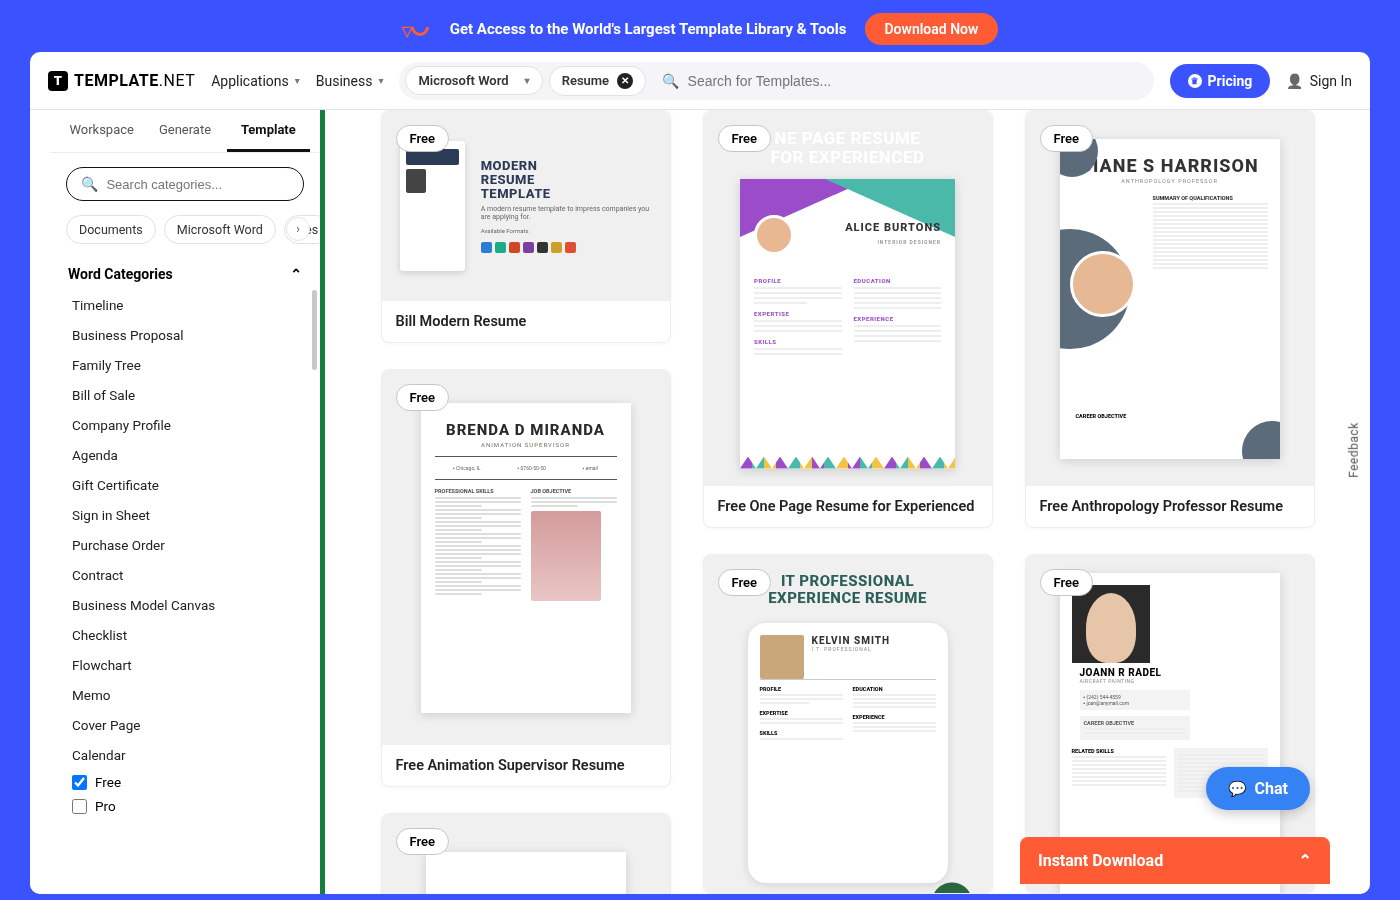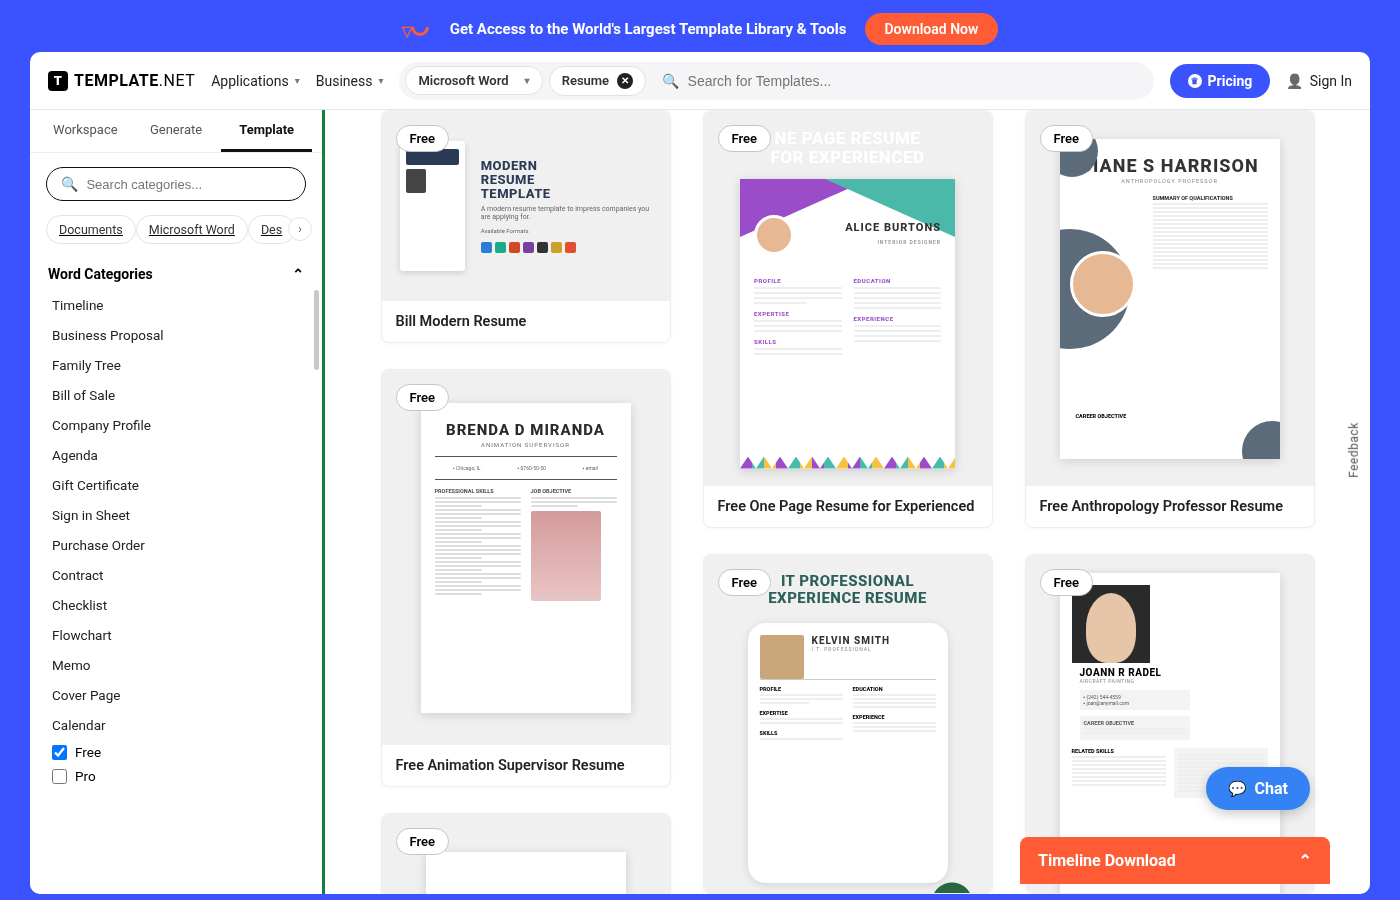--- a/index.html
+++ b/index.html
@@ -26,28 +26,28 @@
 .search-input { flex: 1; display: flex; align-items: center; gap: 8px; padding: 6px 10px; }
 .search-input input { border: none; background: transparent; outline: none; font-size: 14px; width: 100%; color: #555; }
 .search-ico { color: #999; font-size: 14px; }
 .pricing-btn { background: #3b52ff; color: #fff; border-radius: 999px; padding: 9px 18px; font-weight: 700; font-size: 14px; display: flex; align-items: center; gap: 6px; cursor: pointer; }
 .crown { width: 14px; height: 14px; background: #fff; border-radius: 50%; display: flex; align-items: center; justify-content: center; color: #3b52ff; font-size: 9px; font-weight: 900; }
 .sign-in { display: flex; align-items: center; gap: 6px; font-size: 14px; color: #222; cursor: pointer; }
 .user-ico::before { content: "👤"; font-size: 14px; filter: grayscale(1); }
 
 .content { display: flex; flex: 1; overflow: hidden; }
 
-.sidebar { width: 295px; border-right: 3px solid #15803d; overflow-y: auto; background: #fff; }
+.sidebar { width: 295px; border-right: 5px solid #15803d; overflow-y: auto; background: #fff; padding-left: 20px; }
 .tabs { display: flex; padding: 0 10px; border-bottom: 1px solid #eee; }
 .tab { flex: 1; text-align: center; padding: 12px 4px; font-size: 13px; color: #555; cursor: pointer; }
 .tab.active { color: #111; font-weight: 700; border-bottom: 3px solid #111; }
 .cat-search { margin: 14px 16px; }
 .cat-search-inner { border: 1.5px solid #111; border-radius: 999px; padding: 8px 14px; display: flex; align-items: center; gap: 8px; }
 .cat-search-inner input { border: none; outline: none; font-size: 13px; width: 100%; }
-.chip-row { display: flex; gap: 0; padding: 0 16px 14px; align-items: center; position: relative; text-decoration: underline; }
+.chip-row { display: flex; gap: 8px; padding: 0 16px 14px; align-items: center; position: relative; }
 .chip { border: 1px solid #e1e1e1; border-radius: 999px; padding: 6px 12px; font-size: 12.5px; color: #333; white-space: nowrap; cursor: pointer; }
 .chip-arrow { position: absolute; right: 10px; top: 2px; width: 24px; height: 24px; background: #fff; border: 1px solid #e5e5e5; border-radius: 50%; display: flex; align-items: center; justify-content: center; font-size: 12px; color: #555; cursor: pointer; }
 .section-header { display: flex; justify-content: space-between; align-items: center; padding: 8px 18px; font-weight: 700; font-size: 14px; cursor: pointer; }
 .cat-list { position: relative; }
 .cat-list::after { content: ""; position: absolute; right: 3px; top: 0; width: 5px; height: 80px; background: #c8c8c8; border-radius: 3px; }
 .cat-item { padding: 7px 22px; font-size: 13.5px; color: #222; cursor: pointer; }
 .license { padding: 14px 18px 10px; font-weight: 700; font-size: 14px; }
 .check-row { display: flex; align-items: center; gap: 8px; padding: 4px 22px; font-size: 13.5px; }
 .check-row input { width: 15px; height: 15px; }
 
@@ -225,20 +225,21 @@
             <div class="cat-item">Timeline</div>
             <div class="cat-item">Business Proposal</div>
             <div class="cat-item">Family Tree</div>
             <div class="cat-item">Bill of Sale</div>
             <div class="cat-item">Company Profile</div>
             <div class="cat-item">Agenda</div>
             <div class="cat-item">Gift Certificate</div>
             <div class="cat-item">Sign in Sheet</div>
             <div class="cat-item">Purchase Order</div>
             <div class="cat-item">Contract</div>
+            <div class="cat-item">Business Model Canvas</div>
             <div class="cat-item">Checklist</div>
             <div class="cat-item">Flowchart</div>
             <div class="cat-item">Memo</div>
             <div class="cat-item">Cover Page</div>
             <div class="cat-item">Calendar</div>
           </div>
         <div class="check-row">
             <input type="checkbox" checked="" style="">
             <span>Free</span>
           </div>
@@ -514,16 +515,16 @@
       </div>
 
     </div>
   </div>
 
   <div class="feedback">Feedback</div>
   <div class="chat">
       <span>Chat</span>
     </div>
   <div class="instant">
-      <span>Timeline Download</span>
+      <span>Instant Download</span>
       <span class="up"></span>
     </div>
 </div>
 
 </body></html>

